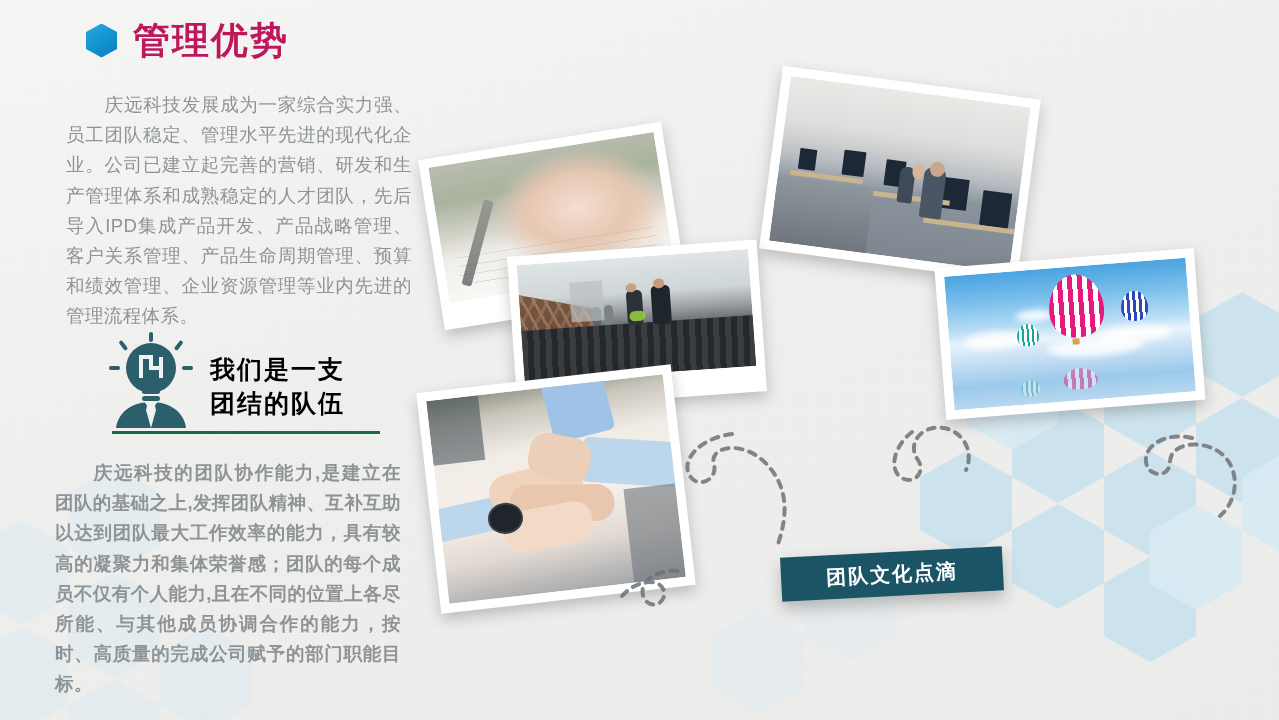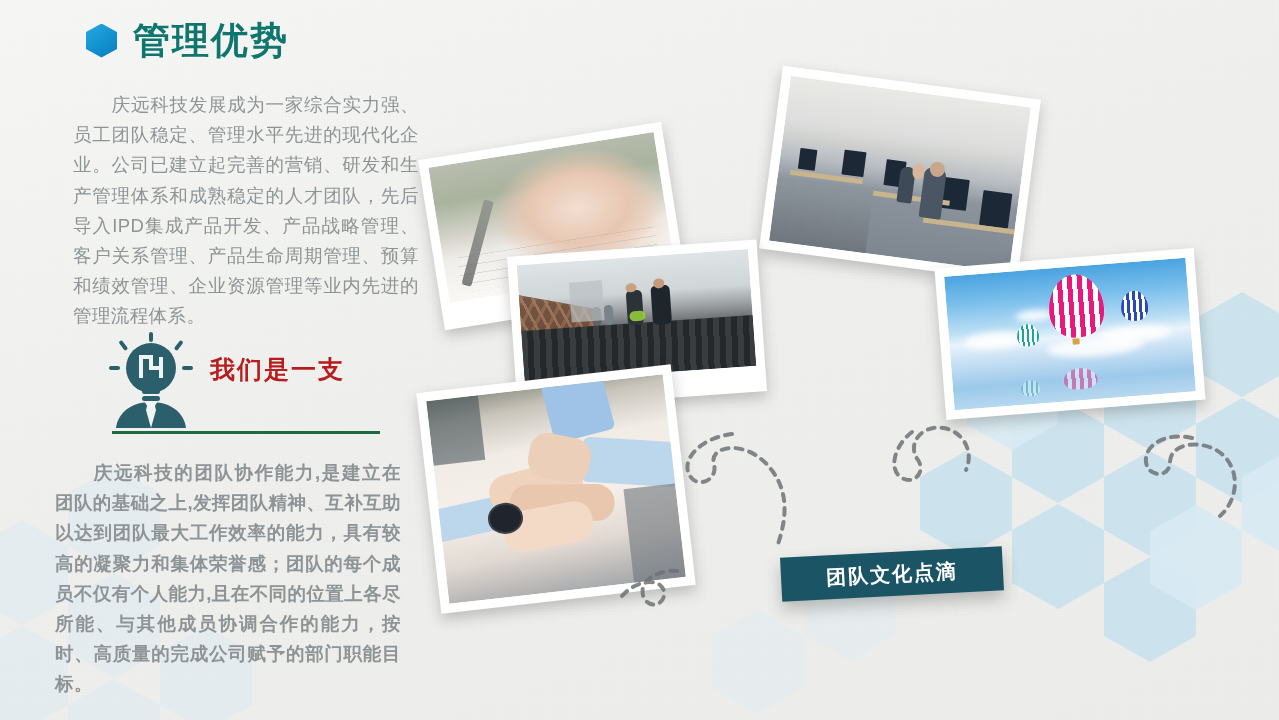--- a/index.html
+++ b/index.html
@@ -26,39 +26,39 @@
   #slide-title-row{
     position:absolute;left:86px;top:22px;z-index:20;
     display:flex;align-items:center;gap:16px;
   }
   .hex-bullet{
     width:31px;height:34px;
     clip-path:polygon(50% 0%,100% 25%,100% 75%,50% 100%,0% 75%,0% 25%);
     background:linear-gradient(145deg,#29a8e0 0%,#1191cf 55%,#0b7cbb 100%);
   }
   #slide-title{
-    font-size:37px;font-weight:bold;color:#0f766e;letter-spacing:2px;
+    font-size:37px;font-weight:bold;color:#be185d;letter-spacing:2px;
     line-height:1;white-space:nowrap;
   }
   
-  #left-col{position:absolute;left:73px;top:90px;width:348px;z-index:20;}
+  #left-col{position:absolute;left:66px;top:90px;width:348px;z-index:20;}
   .body-par{
     font-size:18.5px;line-height:30.2px;color:#8e9396;
     text-align:justify;text-justify:inter-ideograph;
     text-indent:2.1em;letter-spacing:.4px;margin:0;
   }
   #par-one{width:346px;}
   #we-are-block{
     position:absolute;left:108px;top:332px;width:285px;z-index:20;
     display:flex;align-items:flex-start;gap:16px;
   }
   #bulb-person-icon{width:86px;height:96px;flex:0 0 86px;}
   #we-are-text{padding-top:20px;}
   .we-line{
-    font-size:25px;font-weight:bold;color:#b91c1c;
+    font-size:25px;font-weight:bold;color:#000000;
     line-height:34px;letter-spacing:2px;white-space:nowrap;
   }
   #green-rule{
     position:absolute;left:112px;top:431px;width:268px;height:3px;
     background:#1c6b45;z-index:21;
   }
   #par-two-wrap{position:absolute;left:55px;top:458px;width:348px;z-index:20;}
   #par-two{width:346px;font-weight:bold;}
   
   #collage{position:absolute;left:0;top:0;width:1279px;height:720px;z-index:10;pointer-events:none;}
@@ -228,20 +228,21 @@
       <path d="M33 46 L33 25 L43 25 L43 36 L53 36 L53 25"></path>
       <path d="M53 25 L53 46"></path>
     </g>
 
     <path d="M40 70 L46 70 L48 78 L43 96 L38 78 Z" fill="#eef3f3"></path>
 
     <path d="M36 69 L43 80 L50 69 Z" fill="#f2f2f0"></path>
   </svg>
   <div id="we-are-text">
     <div class="we-line">我们是一支</div>
+    <div class="we-line">团结的队伍</div>
   </div>
 </div>
 <div id="green-rule"></div>
 
 <div id="par-two-wrap">
   <p id="par-two" class="body-par">庆远科技的团队协作能力,是建立在团队的基础之上,发挥团队精神、互补互助以达到团队最大工作效率的能力，具有较高的凝聚力和集体荣誉感；团队的每个成员不仅有个人能力,且在不同的位置上各尽所能、与其他成员协调合作的能力，按时、高质量的完成公司赋予的部门职能目标。</p>
 </div>
 
 <div id="collage">
 

